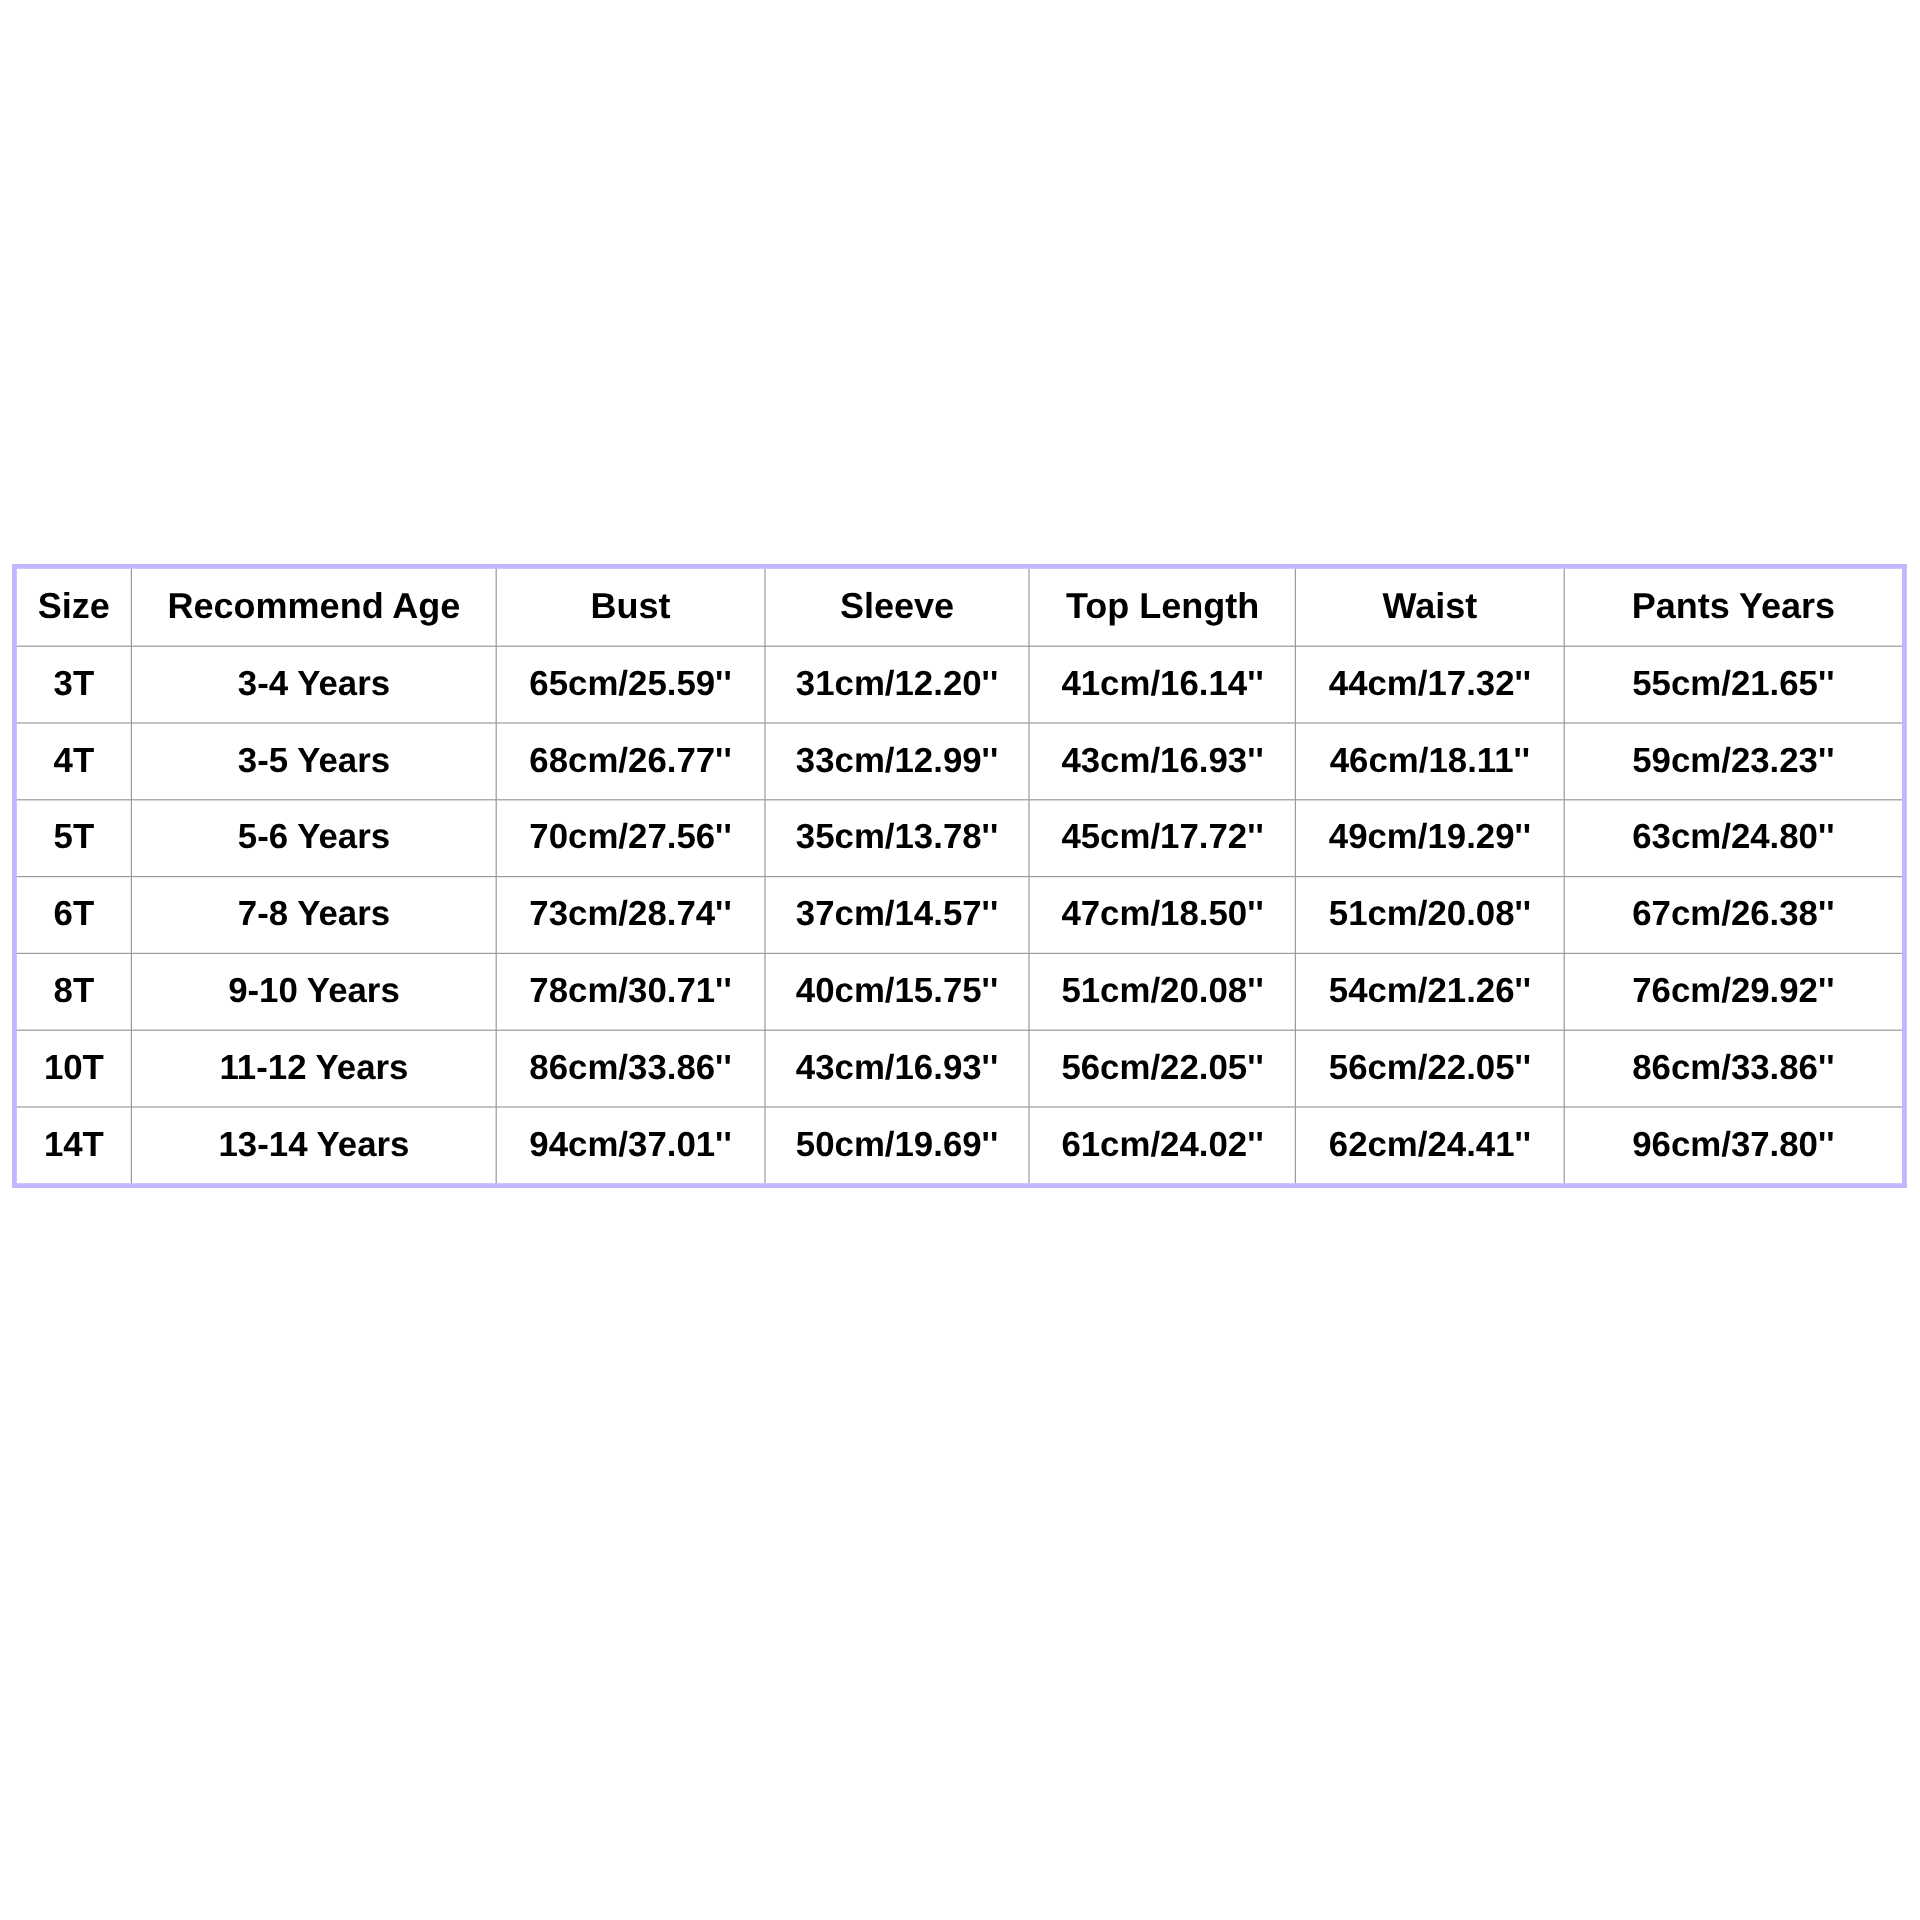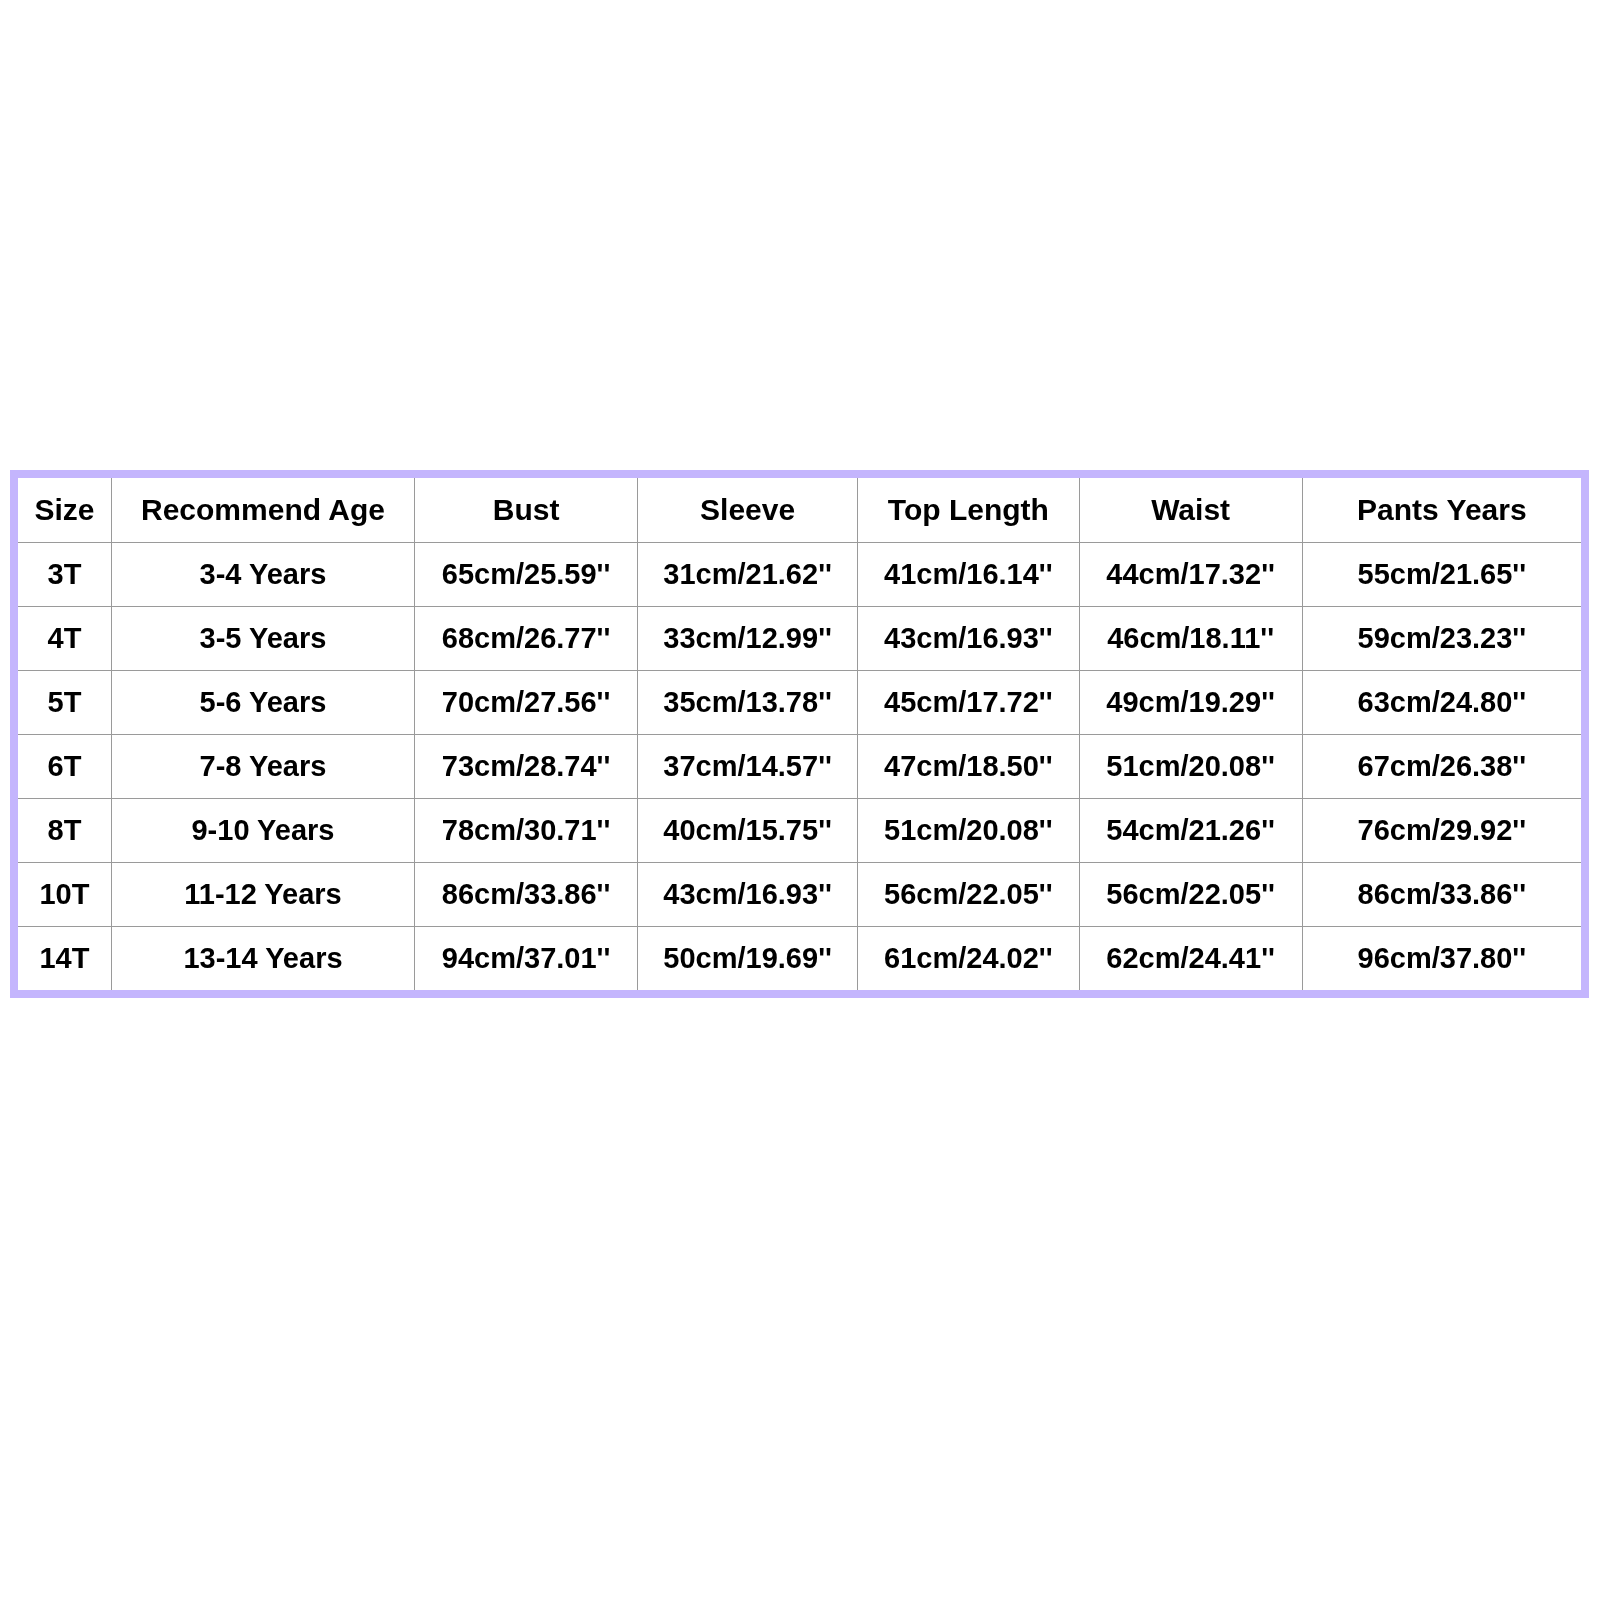--- a/index.html
+++ b/index.html
@@ -16,21 +16,21 @@
   .table-wrap {
     position: absolute;
     left: 10px;
     top: 470px;
     width: 1579px;
   }
   table.size-table {
     width: 100%;
     border-collapse: collapse;
     table-layout: fixed;
-    border: 8px solid #c4b5fd;
+    border: 4px solid #c4b5fd;
     background: #ffffff;
   }
   table.size-table th,
   table.size-table td {
     border: 1px solid #9a9a9a;
     text-align: center;
     vertical-align: middle;
     font-weight: bold;
     color: #000000;
     font-size: 29px;
@@ -77,21 +77,21 @@
           <th>Top Length</th>
           <th>Waist</th>
           <th>Pants Years</th>
         </tr>
     </thead>
     <tbody>
         <tr>
           <td>3T</td>
           <td>3-4 Years</td>
           <td>65cm/25.59''</td>
-          <td>31cm/21.62''</td>
+          <td>31cm/12.20''</td>
           <td>41cm/16.14''</td>
           <td>44cm/17.32''</td>
           <td>55cm/21.65''</td>
         </tr>
         <tr>
           <td>4T</td>
           <td>3-5 Years</td>
           <td>68cm/26.77''</td>
           <td>33cm/12.99''</td>
           <td>43cm/16.93''</td>

